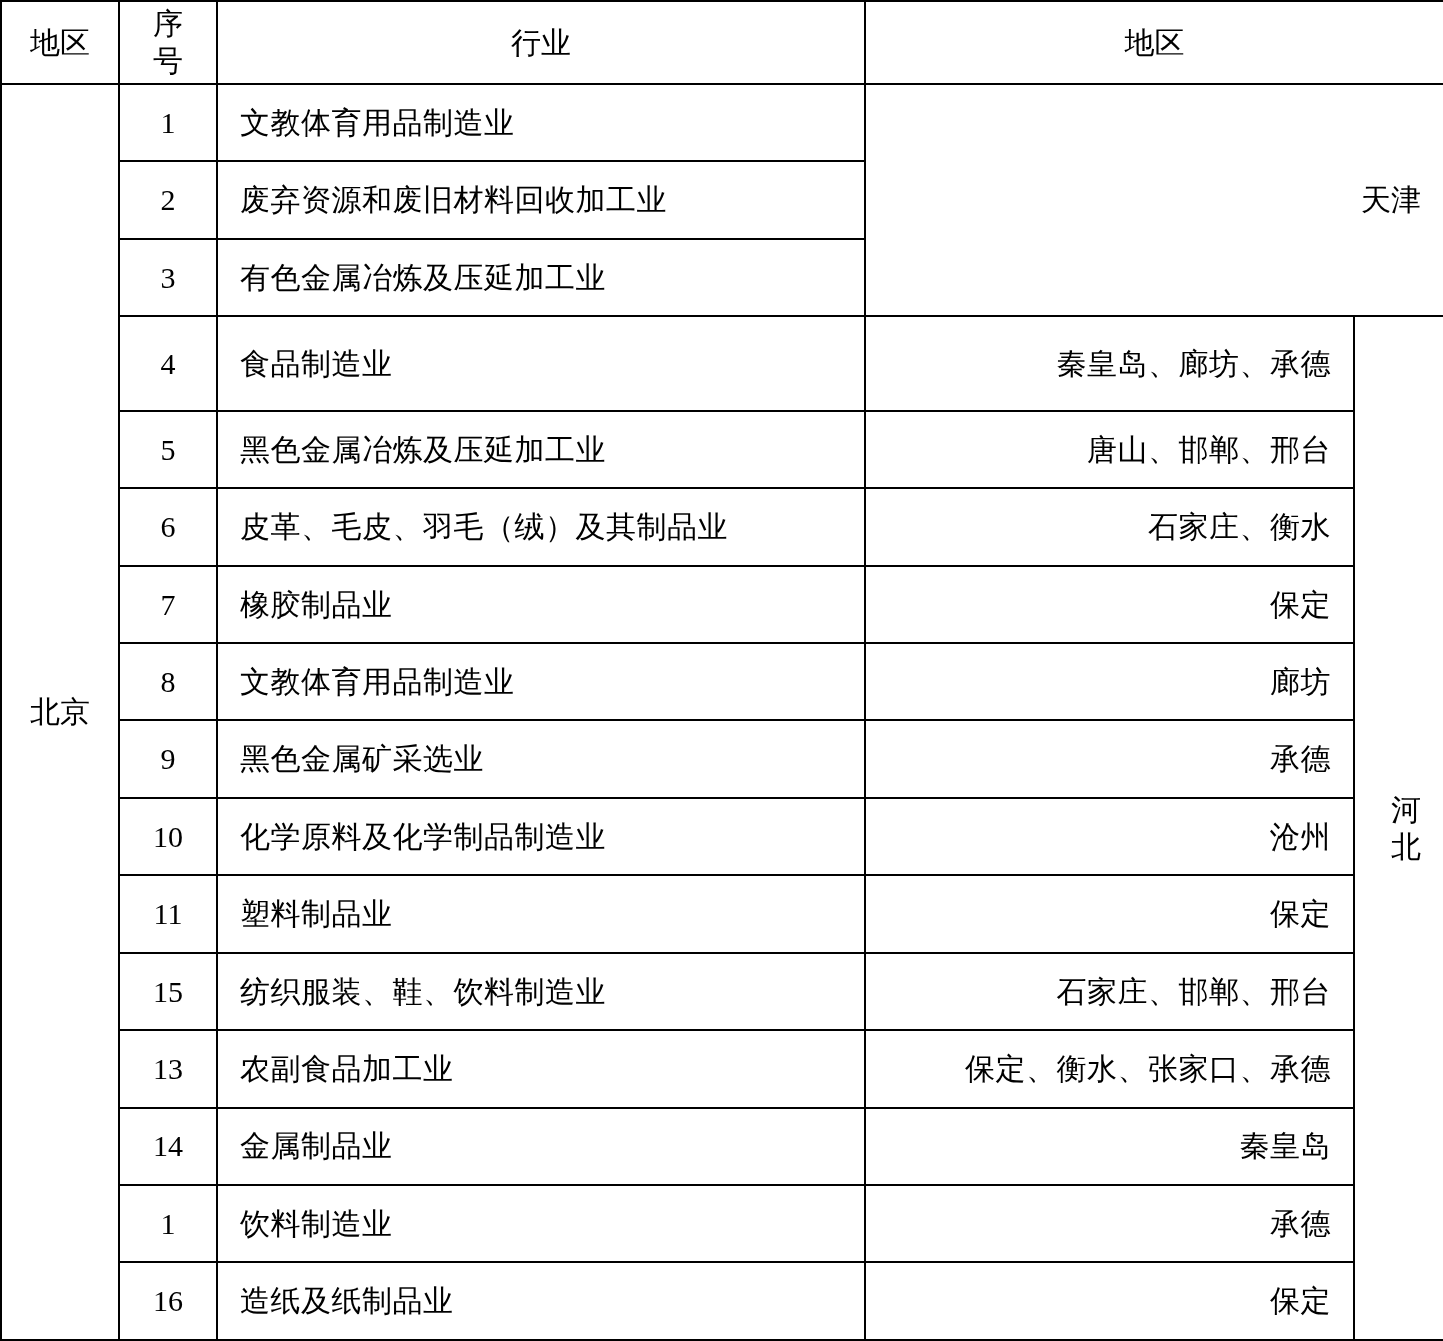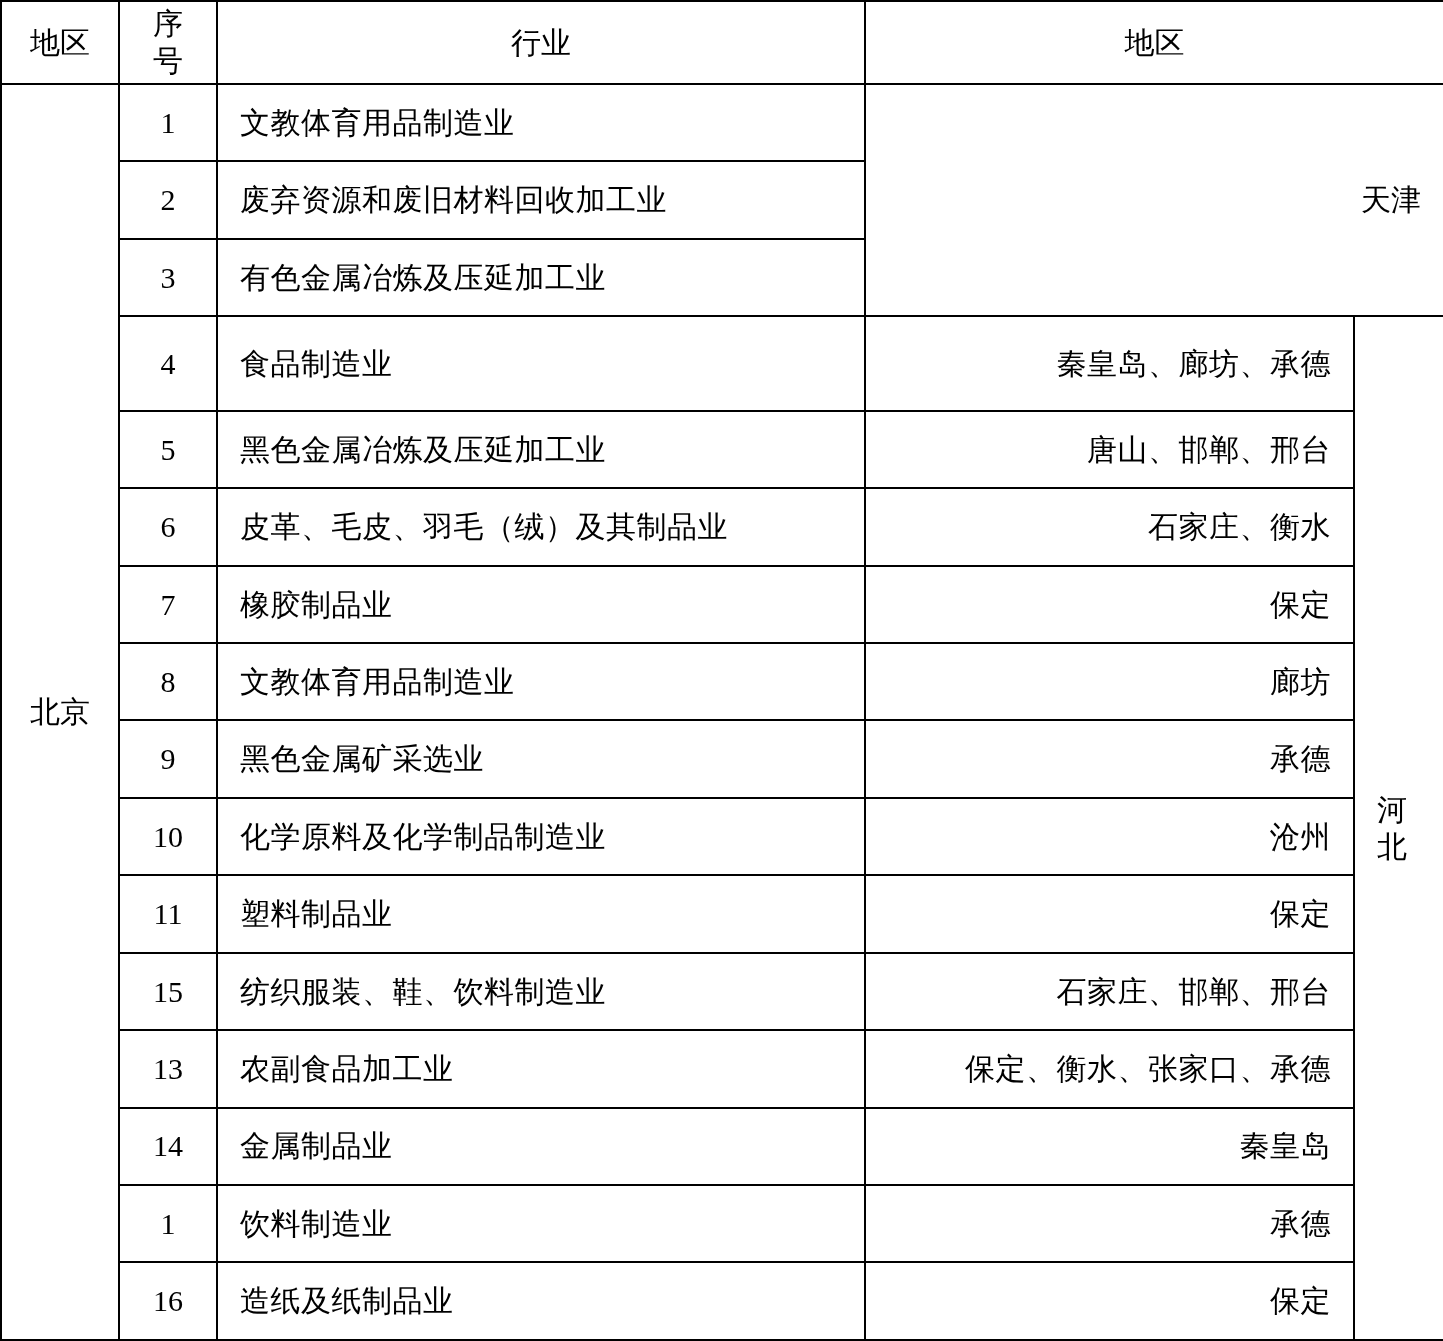--- a/index.html
+++ b/index.html
@@ -47,21 +47,21 @@
 
   .vert-region {
     text-align: center;
     font-size: 30px;
   }
   .tall-cell {
     text-align: right;
     font-size: 30px;
   }
   .prov-cell {
-    text-align: left;
+    text-align: right;
     font-size: 30px;
   }
   tr.row { height: 72px; }
   tr.row-tall { height: 88px; }
 </style>
 </head>
 <body>
 
 <div class="page">
   <table class="main">

